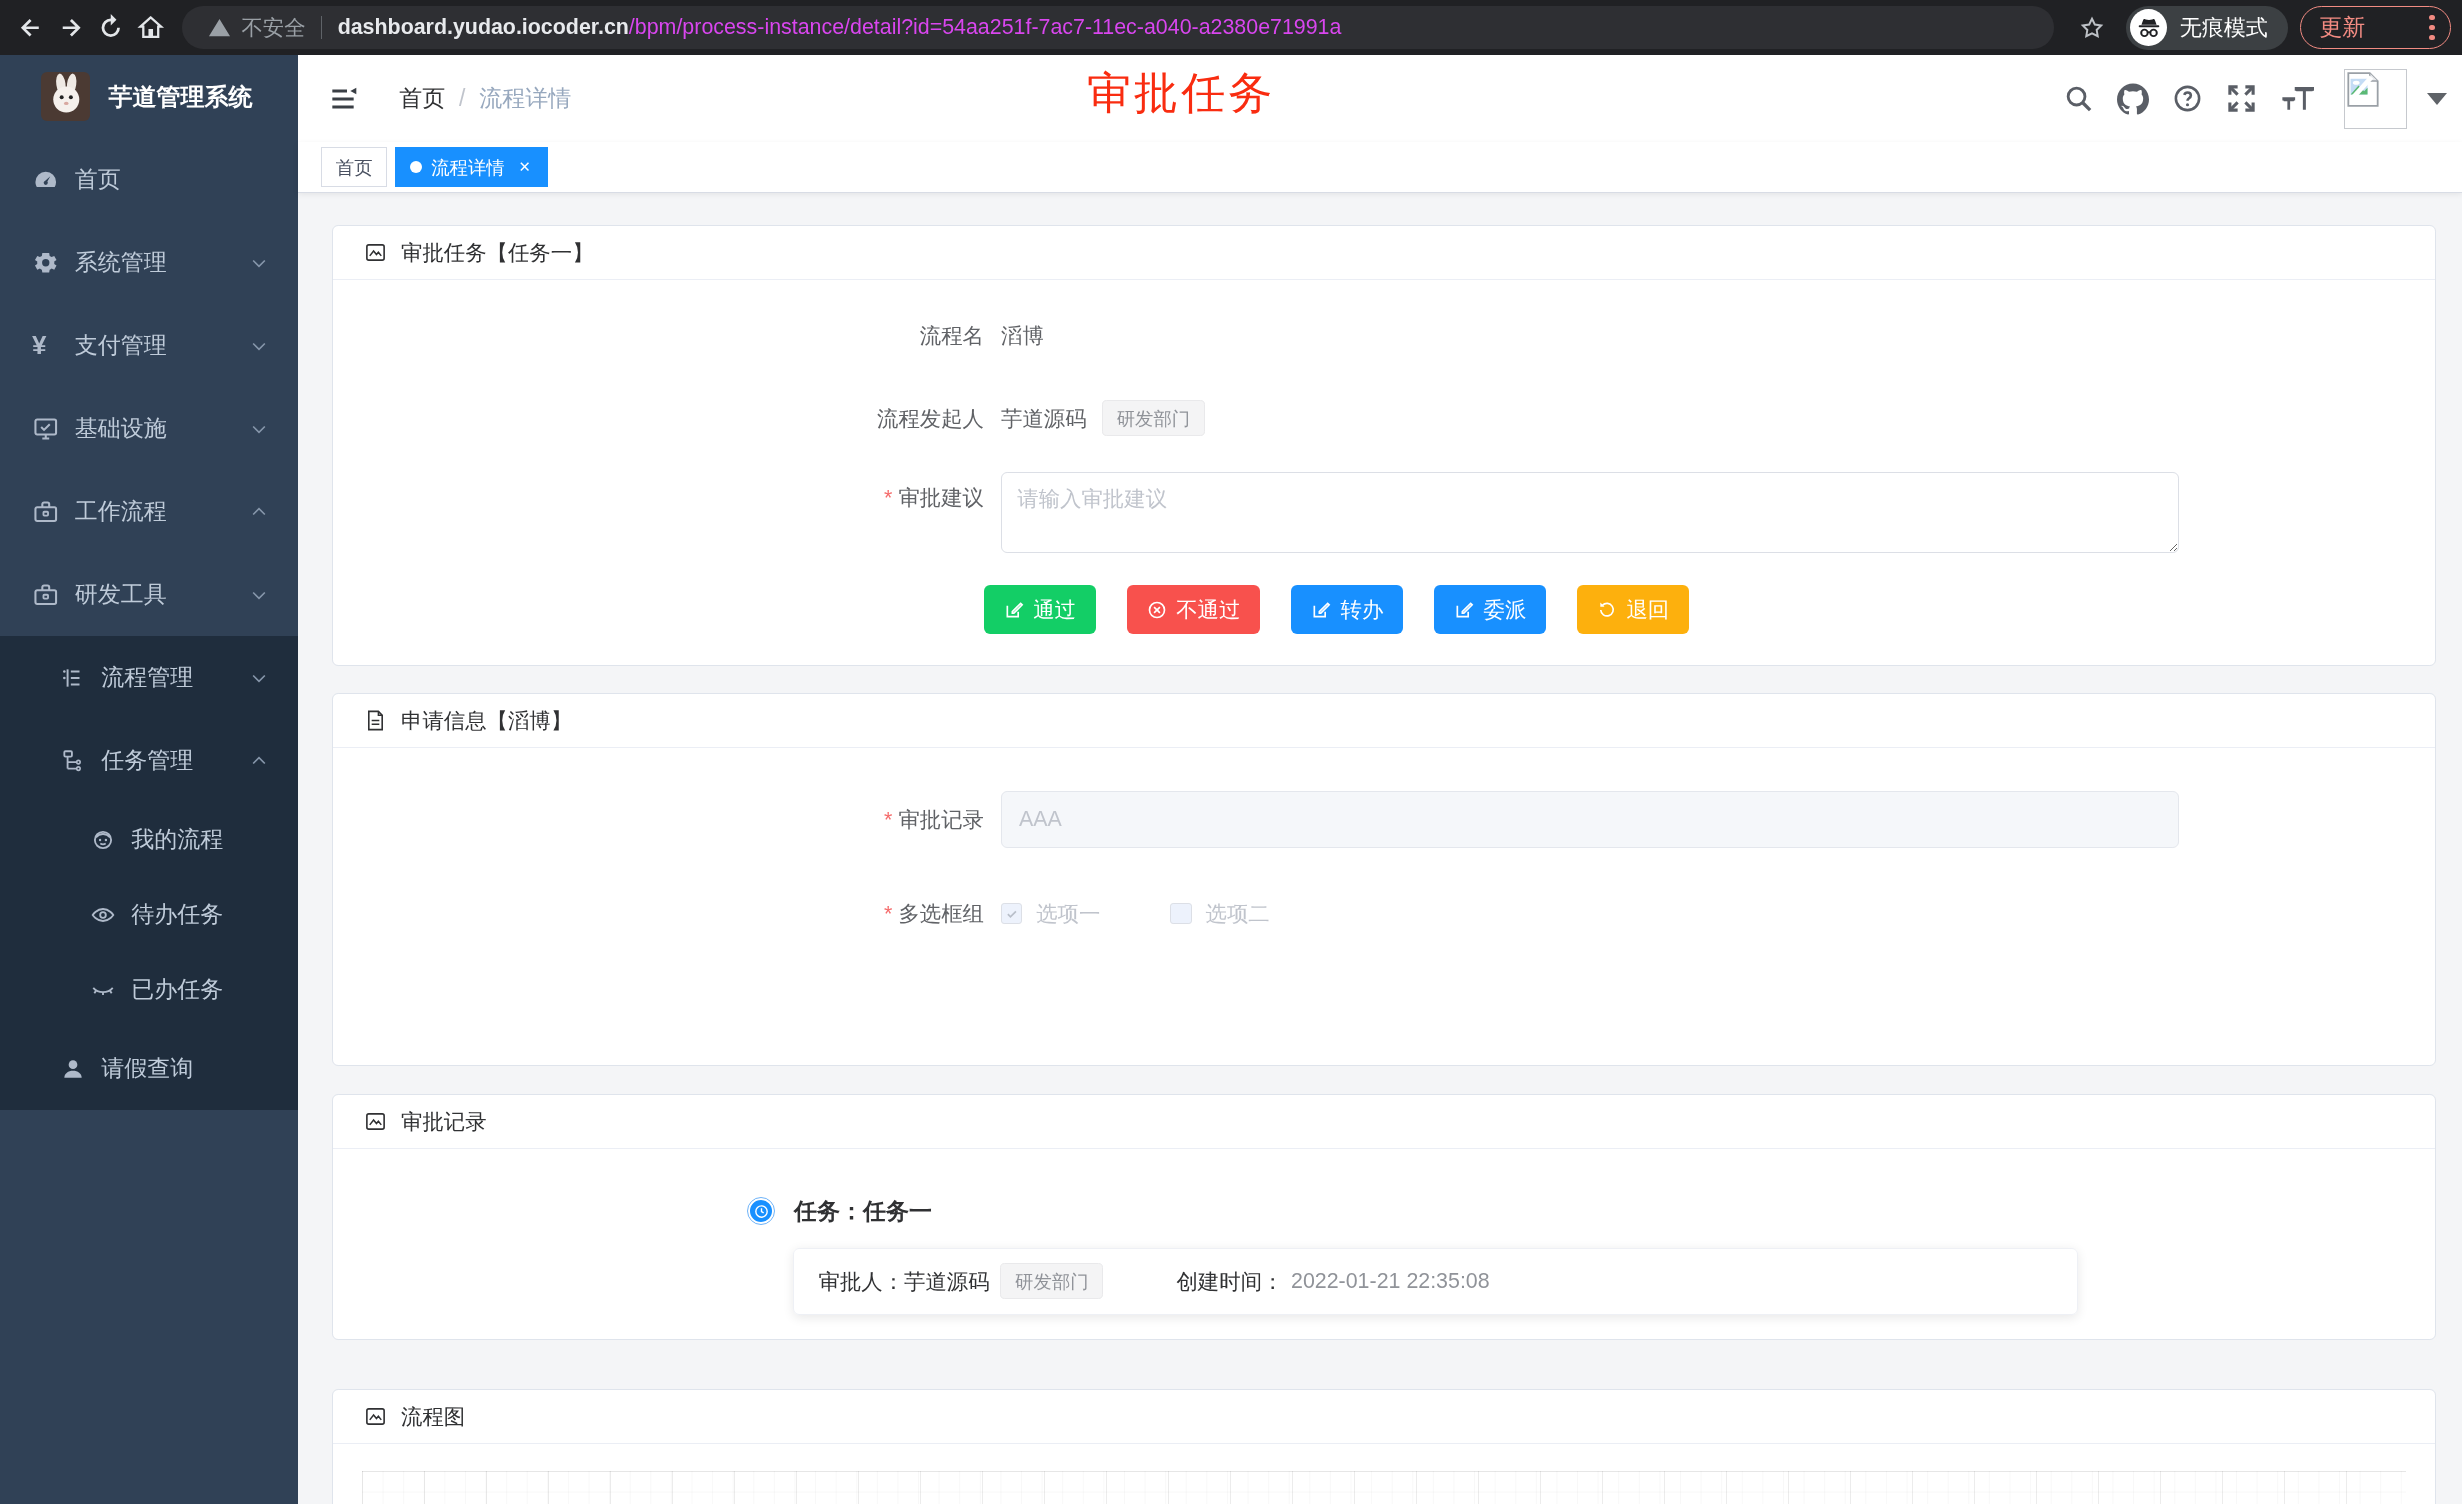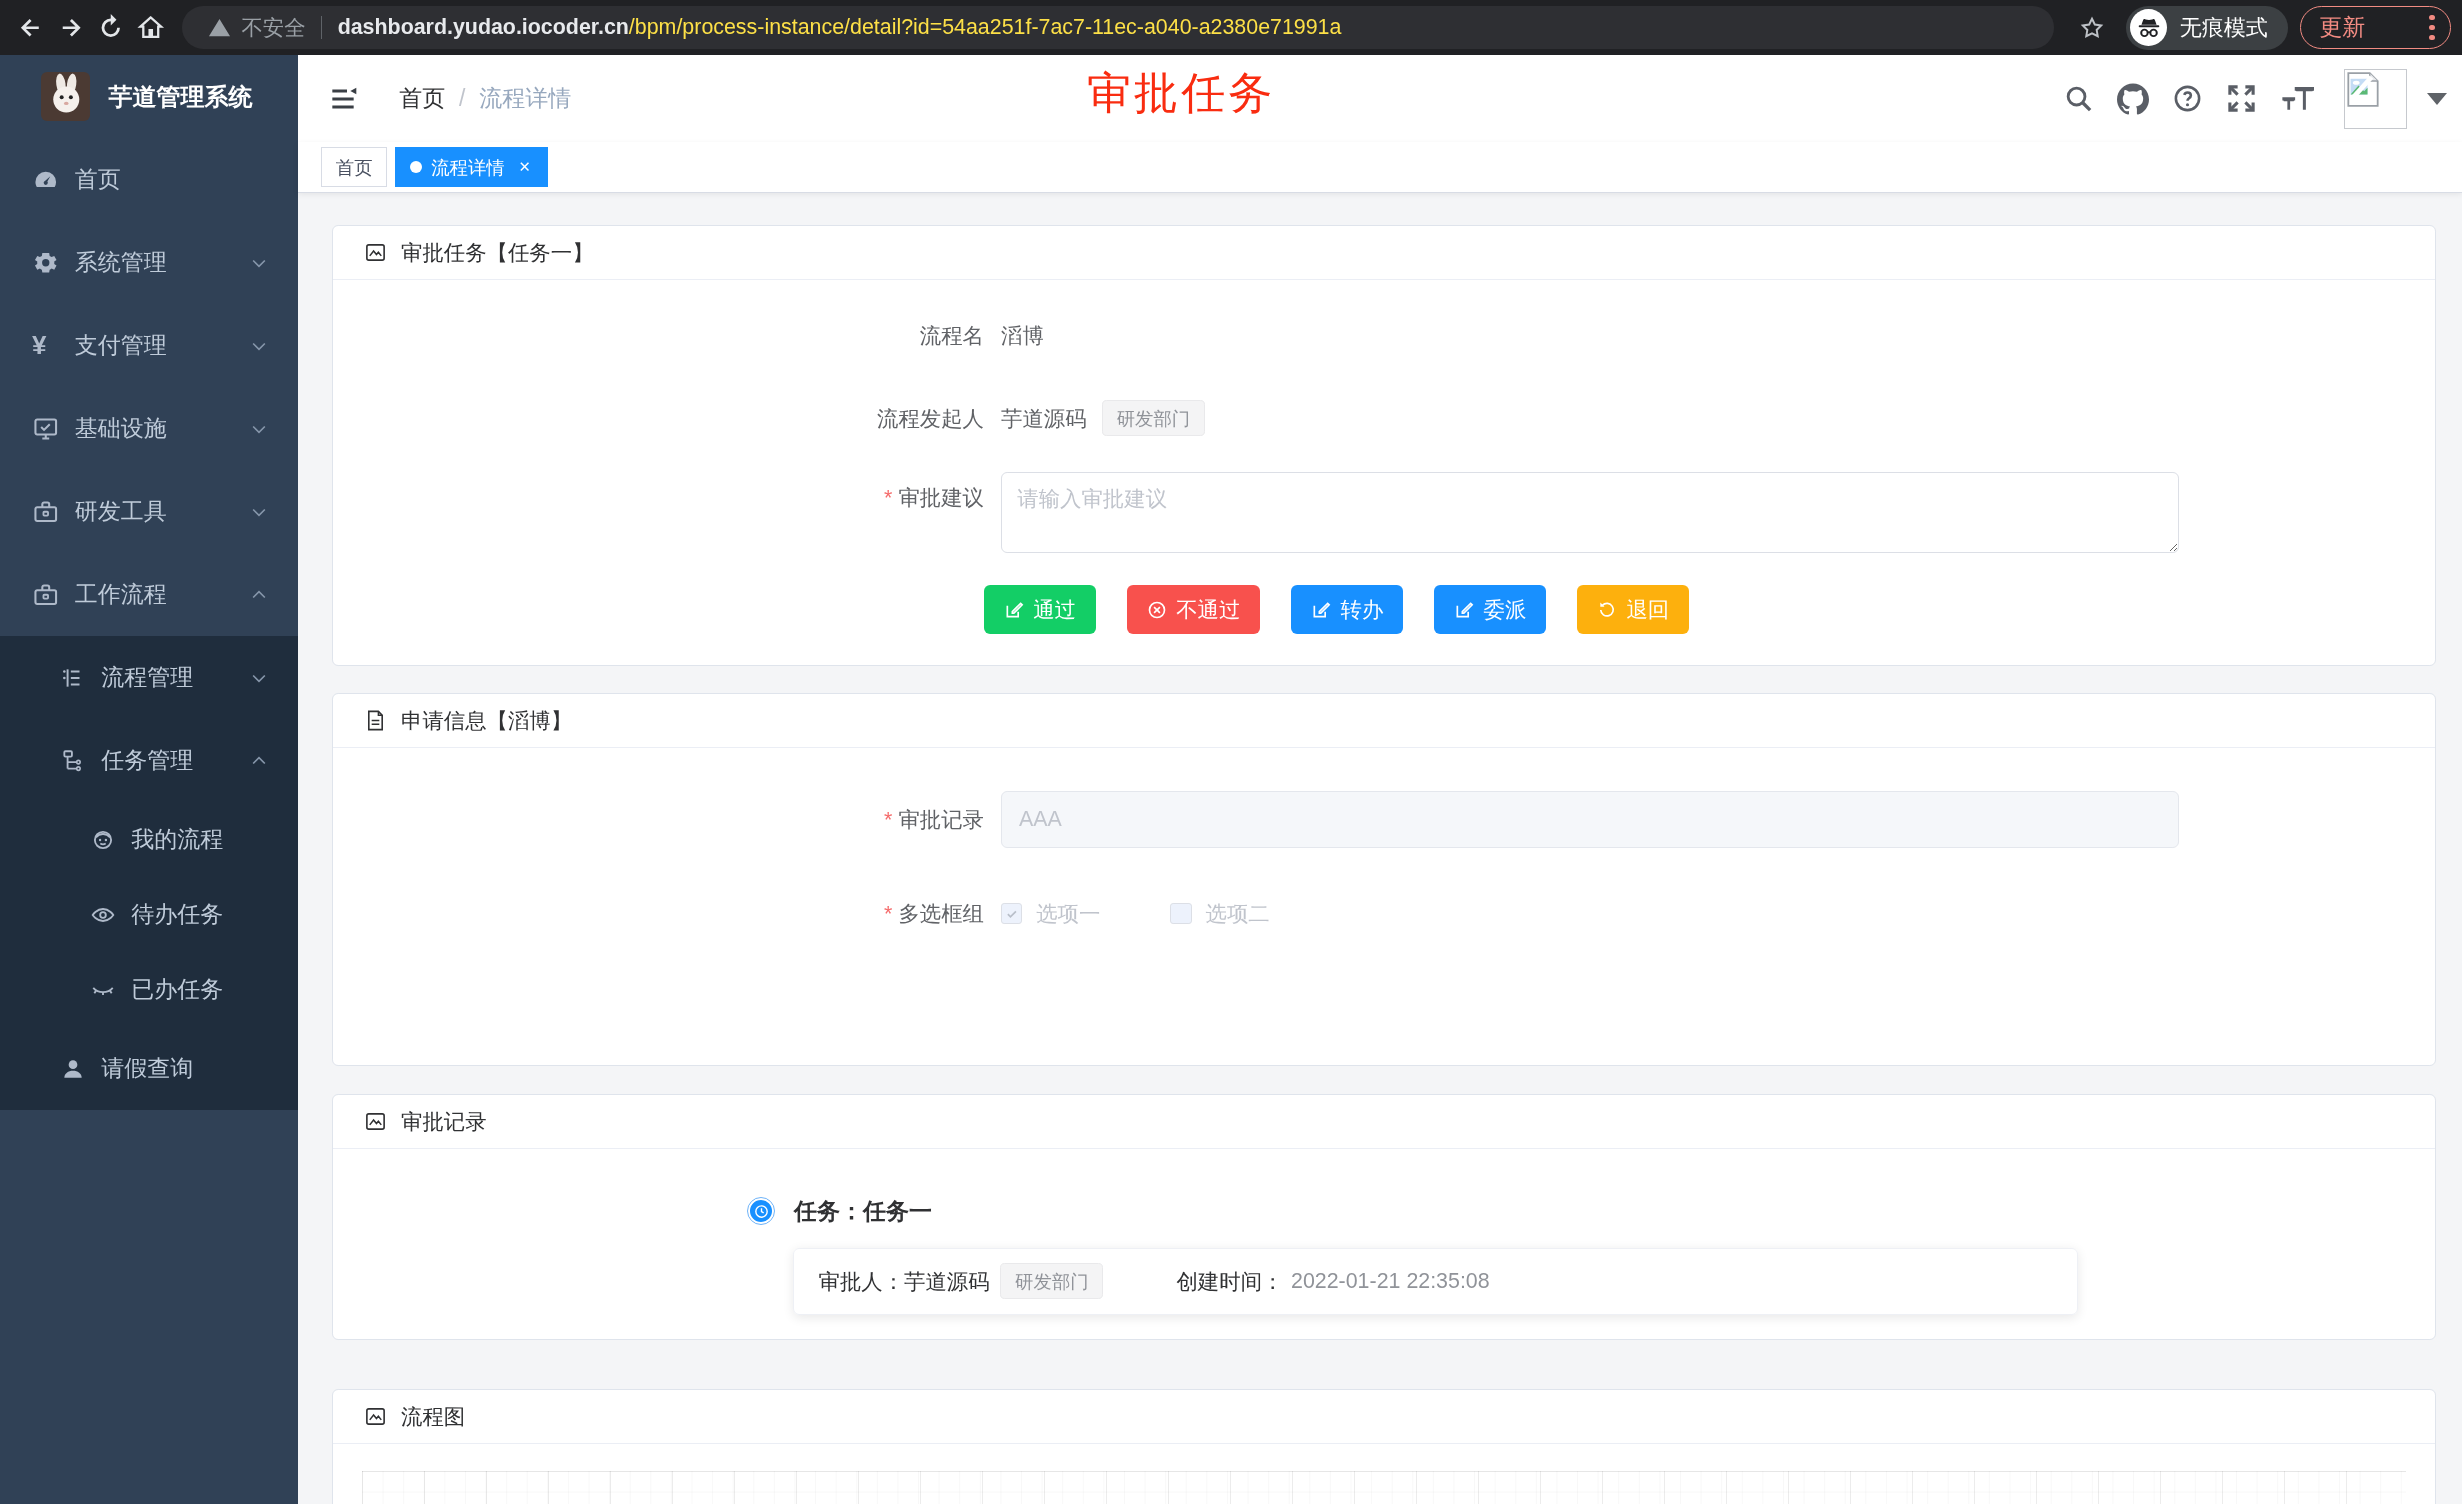--- a/index.html
+++ b/index.html
@@ -6,21 +6,21 @@
   html,body { width:2462px; height:1505px; overflow:hidden; font-family:"Liberation Sans",sans-serif; }
   body { background:#f4f5f7; }
 
   
   #browser-bar { height:55px; background:#202124; display:flex; align-items:center; padding:0 11px; }
   .nav-btn { width:40px; height:40px; display:flex; align-items:center; justify-content:center; border-radius:50%; flex:none; }
   .omnibox { flex:1; height:43px; background:#2e2f33; border-radius:21.4px; margin:0 18.4px 0 10.7px; display:flex; align-items:center; padding:0 23px 0 26px; min-width:0; overflow:hidden; white-space:nowrap; }
   .omni-sec { color:#9aa0a6; font-size:21.4px; margin-left:10.7px; }
   .omni-div { width:1.5px; height:23px; background:#5f6368; margin:0 15.3px; flex:none; }
   .omni-host { color:#e8eaed; font-size:21.4px; font-weight:600; }
-  .omni-path { color:#fde047; font-size:21.4px; }
+  .omni-path { color:#d946ef; font-size:21.4px; }
   .incog-pill { height:44px; background:#3c4043; border-radius:23px; display:flex; align-items:center; padding:3.8px 20px 3.8px 4.6px; margin:0 12.2px 0 13.8px; flex:none; }
   .incog-circle { width:37px; height:37px; background:#fff; border-radius:50%; display:flex; align-items:center; justify-content:center; margin-right:12.2px; }
   .incog-label { color:#fff; font-size:22px; }
   .update-pill { height:43px; border:1.5px solid #f28b82; border-radius:21.4px; display:flex; align-items:center; padding:0 12.2px 0 18.4px; flex:none;gap:44px; }
   .update-label { color:#f28b82; font-size:23px; }
   .kebab { display:flex; flex-direction:column; gap:4.6px; margin-left:17px; padding:3.1px; }
   .kebab i { width:5.4px; height:5.4px; border-radius:50%; background:#f28b82; display:block; }
 
   
   #app { display:flex; height:1450px; }
@@ -233,40 +233,40 @@
     </div>
 
     <div class="menu-item">
       <span class="mi-icon">
         <svg width="27.5" height="27.5" viewBox="0 0 24 24">
             <rect x="3" y="8" width="18" height="12" rx="1.5" fill="none" stroke="#aeb9c9" stroke-width="1.8"></rect>
             <path d="M9 8V5.5A1.5 1.5 0 0 1 10.5 4h3A1.5 1.5 0 0 1 15 5.5V8" fill="none" stroke="#aeb9c9" stroke-width="1.8"></path>
             <rect x="10" y="12" width="4" height="3.4" rx="0.7" fill="none" stroke="#aeb9c9" stroke-width="1.6"></rect>
           </svg>
       </span>
-      <span class="mi-label">研发工具</span>
+      <span class="mi-label">工作流程</span>
       <span class="chev">
           <svg width="20" height="20" viewBox="0 0 24 24">
-            <path d="M5 9l7 7 7-7" fill="none" stroke="#8696aa" stroke-width="2"></path>
+            <path d="M5 15l7-7 7 7" fill="none" stroke="#8696aa" stroke-width="2"></path>
           </svg>
         </span>
     </div>
 
     <div class="menu-item">
       <span class="mi-icon">
         <svg width="27.5" height="27.5" viewBox="0 0 24 24">
             <rect x="3" y="8" width="18" height="12" rx="1.5" fill="none" stroke="#aeb9c9" stroke-width="1.8"></rect>
             <path d="M9 8V5.5A1.5 1.5 0 0 1 10.5 4h3A1.5 1.5 0 0 1 15 5.5V8" fill="none" stroke="#aeb9c9" stroke-width="1.8"></path>
             <rect x="10" y="12" width="4" height="3.4" rx="0.7" fill="none" stroke="#aeb9c9" stroke-width="1.6"></rect>
           </svg>
       </span>
-      <span class="mi-label">工作流程</span>
+      <span class="mi-label">研发工具</span>
       <span class="chev">
           <svg width="20" height="20" viewBox="0 0 24 24">
-            <path d="M5 15l7-7 7 7" fill="none" stroke="#8696aa" stroke-width="2"></path>
+            <path d="M5 9l7 7 7-7" fill="none" stroke="#8696aa" stroke-width="2"></path>
           </svg>
         </span>
     </div>
 
     <div class="submenu">
       <div class="menu-item lv1">
         <span class="mi-icon">
           <svg width="26" height="26" viewBox="0 0 24 24">
               <path d="M7 4v16" stroke="#aeb9c9" stroke-width="1.8"></path>
               <path d="M10 6h8M10 12h8M10 18h8" stroke="#aeb9c9" stroke-width="1.8"></path>

